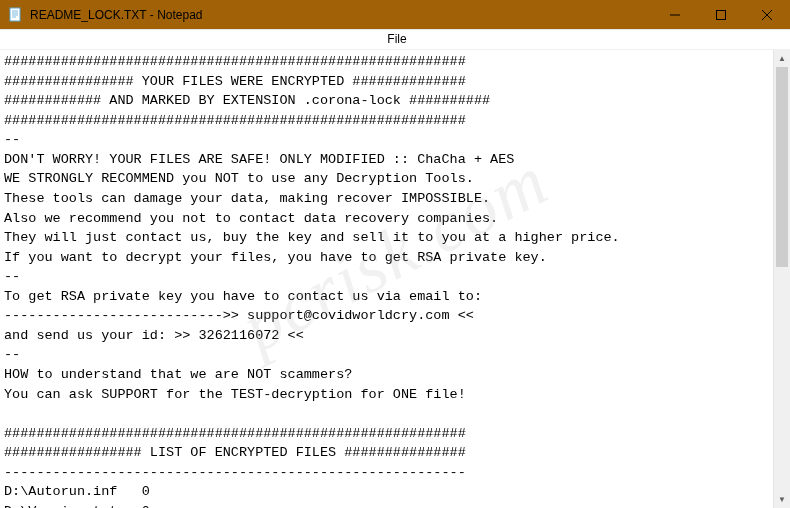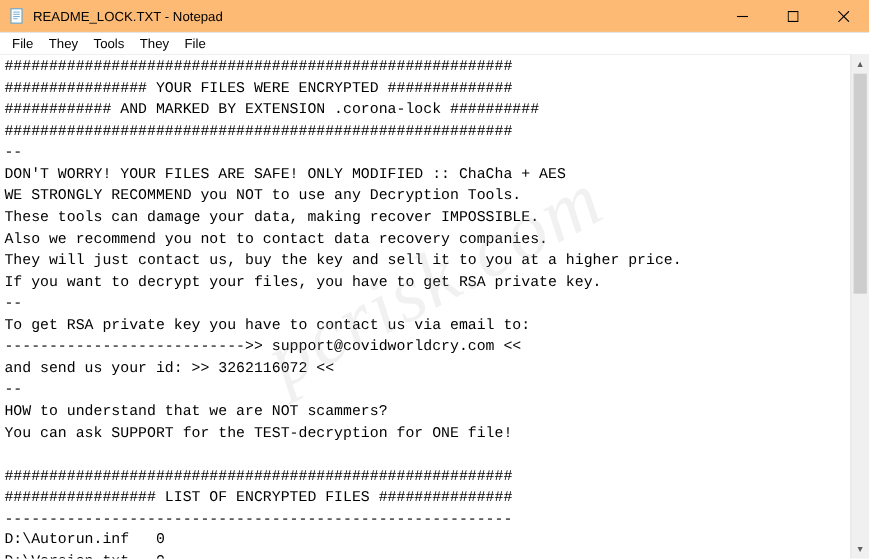--- a/index.html
+++ b/index.html
@@ -10,21 +10,21 @@
     body {
       font-family: "Segoe UI", Tahoma, sans-serif;
       background: #fff;
       width: 790px;
       height: 508px;
       overflow: hidden;
       position: relative;
     }
     .titlebar {
       height: 30px;
-      background: #fdba74;
+      background: #a16207;
       border-bottom: 1px solid #e5e5e5;
       display: flex;
       align-items: center;
       justify-content: space-between;
       padding-left: 8px;
     }
     .titlebar-left {
       display: flex;
       align-items: center;
       gap: 6px;
@@ -52,20 +52,21 @@
       justify-content: center;
       cursor: pointer;
     }
     .menubar {
       height: 20px;
       background: #fff;
       display: flex;
       align-items: center;
       padding-left: 4px;
       border-bottom: 1px solid #f0f0f0;
+      flex-direction: column;
     }
     .menu-item {
       font-size: 12px;
       padding: 2px 7px;
       cursor: pointer;
       color: #000;
     }
     .content-wrap {
       display: flex;
       height: calc(100% - 50px);

